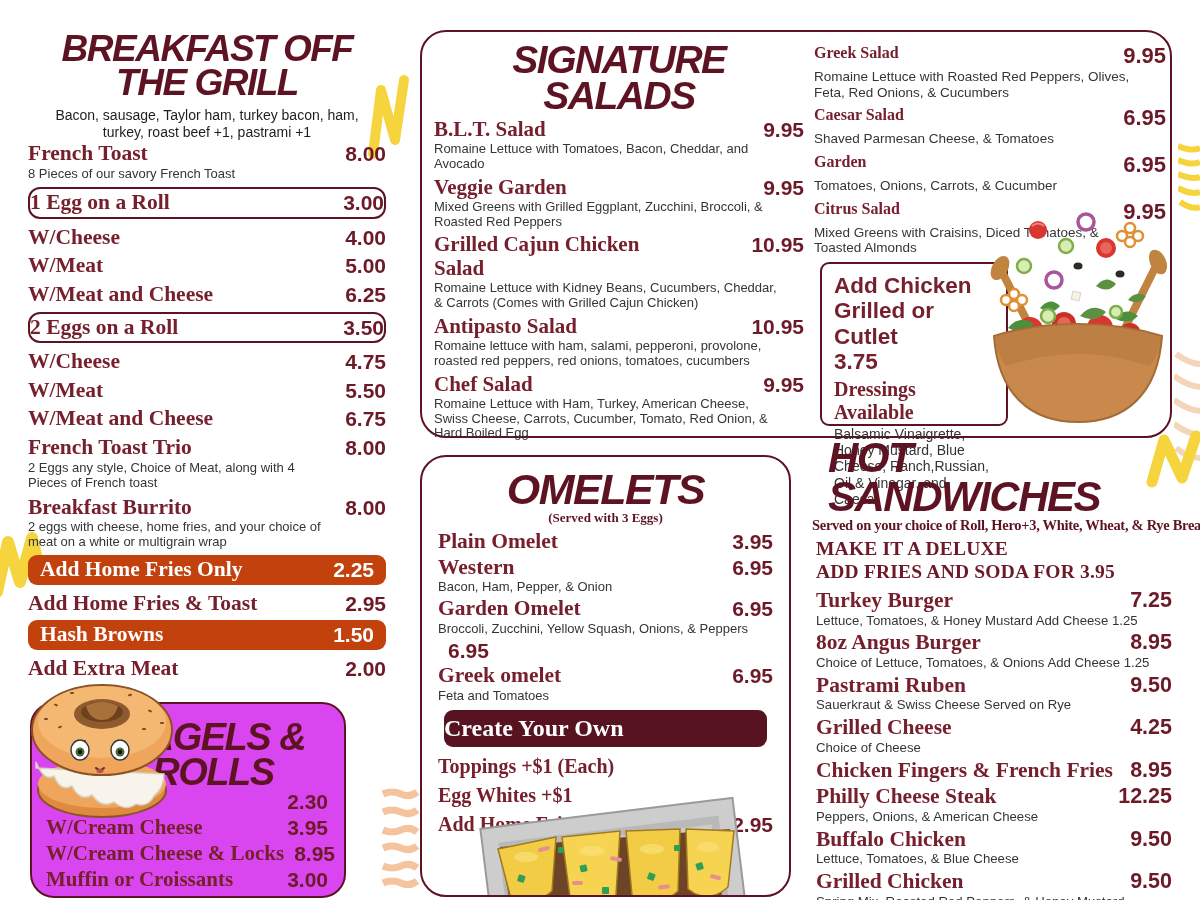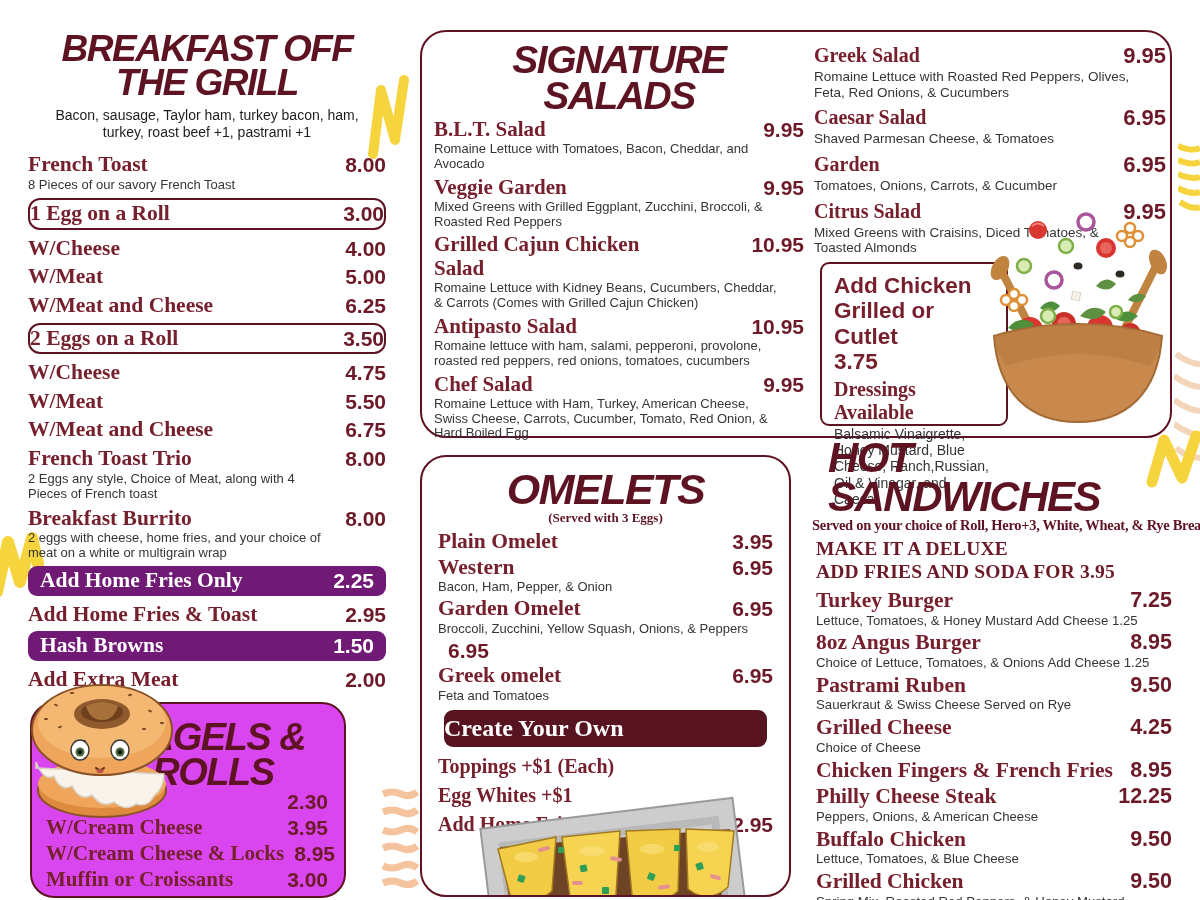--- a/index.html
+++ b/index.html
@@ -9,26 +9,26 @@
   
   .display{font-family:"Liberation Sans",sans-serif;font-weight:bold;font-style:italic;
     color:#5e1322;letter-spacing:-1.5px;line-height:.93;text-align:center}
   .mi{width:100%}
   .mi-top{display:flex;align-items:flex-start;justify-content:space-between}
   .mi-name{font-family:"Liberation Serif",serif;font-weight:bold;color:#76202e;flex:1;line-height:1.1}
   .mi-price{font-family:"Liberation Sans",sans-serif;font-weight:bold;color:#6d1a28;
     margin-left:10px;white-space:nowrap;line-height:1.1}
   .mi-desc{color:#353535;line-height:1.15;margin-top:1px}
   .mi.outlined .mi-top{border:2.5px solid #5e1322;border-radius:12px;padding:2px 0;background:#fff}
-  .mi.filled .mi-top{background:#701a75;border-radius:9px;padding:3px 12px}
+  .mi.filled .mi-top{background:#c2410c;border-radius:9px;padding:3px 12px}
   .mi.filled .mi-name,.mi.filled .mi-price{color:#fff}
   
   .bk{left:28px;top:32px;width:358px;z-index:2}
   .bk-title{font-size:37px}
-  .bk-sub{font-size:14px;color:#1e1e1e;text-align:center;line-height:1.2;margin:6px auto 13px;max-width:340px}
+  .bk-sub{font-size:14px;color:#1e1e1e;text-align:center;line-height:1.2;margin:6px auto 2px;max-width:340px}
   .bk .mi{margin-bottom:5px}
   .bk .mi-name{font-size:21.5px;white-space:nowrap}
   .bk .mi-price{font-size:21px}
   .bk .mi-desc{font-size:13px;max-width:308px}
   .bk .mi.outlined{margin:2px 0 7px}
   .bk .mi.filled{margin:4px 0 7px}
   
   .bg-panel{left:30px;top:702px;width:316px;height:196px;border:2px solid #5e1322;border-radius:24px;z-index:1;background:#d946ef}
   .bg-title{right:26px;top:16px;width:210px;font-size:38px;text-align:center}
   .bg-items{left:14px;right:16px;top:86px}
@@ -39,21 +39,21 @@
   
   .top-panel{left:420px;top:30px;width:752px;height:408px;border:2px solid #5e1322;border-radius:26px;z-index:1;background:#fff}
   .sig{left:12px;top:10px;width:370px}
   .sig-title{font-size:39px;margin-bottom:3px}
   .sig .mi{margin-bottom:4px}
   .sig .mi-name{font-size:21px;max-width:242px}
   .sig .mi-price{font-size:21px}
   .sig .mi-desc{font-size:13px;max-width:348px}
   .side{left:392px;top:12px;width:352px}
   .side .mi{margin-bottom:6px}
-  .side .mi-name{font-size:20px;white-space:nowrap}
+  .side .mi-name{font-size:16px;white-space:nowrap}
   .side .mi-price{font-size:22px}
   .side .mi-desc{font-size:13.5px;max-width:330px}
   .ck-box{left:398px;top:230px;width:188px;height:164px;border:2px solid #5e1322;border-radius:9px;padding:9px 12px;background:#fff}
   .ck-line{font-family:Liberation Sans, sans-serif;font-weight:bold;color:#76202e;font-size:22.5px;line-height:1.13}
   .ck-dress-title{font-family:"Liberation Serif",serif;font-weight:bold;color:#76202e;font-size:20px;margin-top:3px}
   .ck-dress{font-size:14px;color:#333;line-height:1.17;margin-top:2px}
   .bowl-art{right:2px;bottom:2px;width:180px;height:226px}
   
   .om-panel{left:420px;top:455px;width:371px;height:442px;border:2px solid #5e1322;border-radius:26px;overflow:hidden;z-index:1;background:#fff}
   .om-title{font-size:43px;margin-top:12px}

